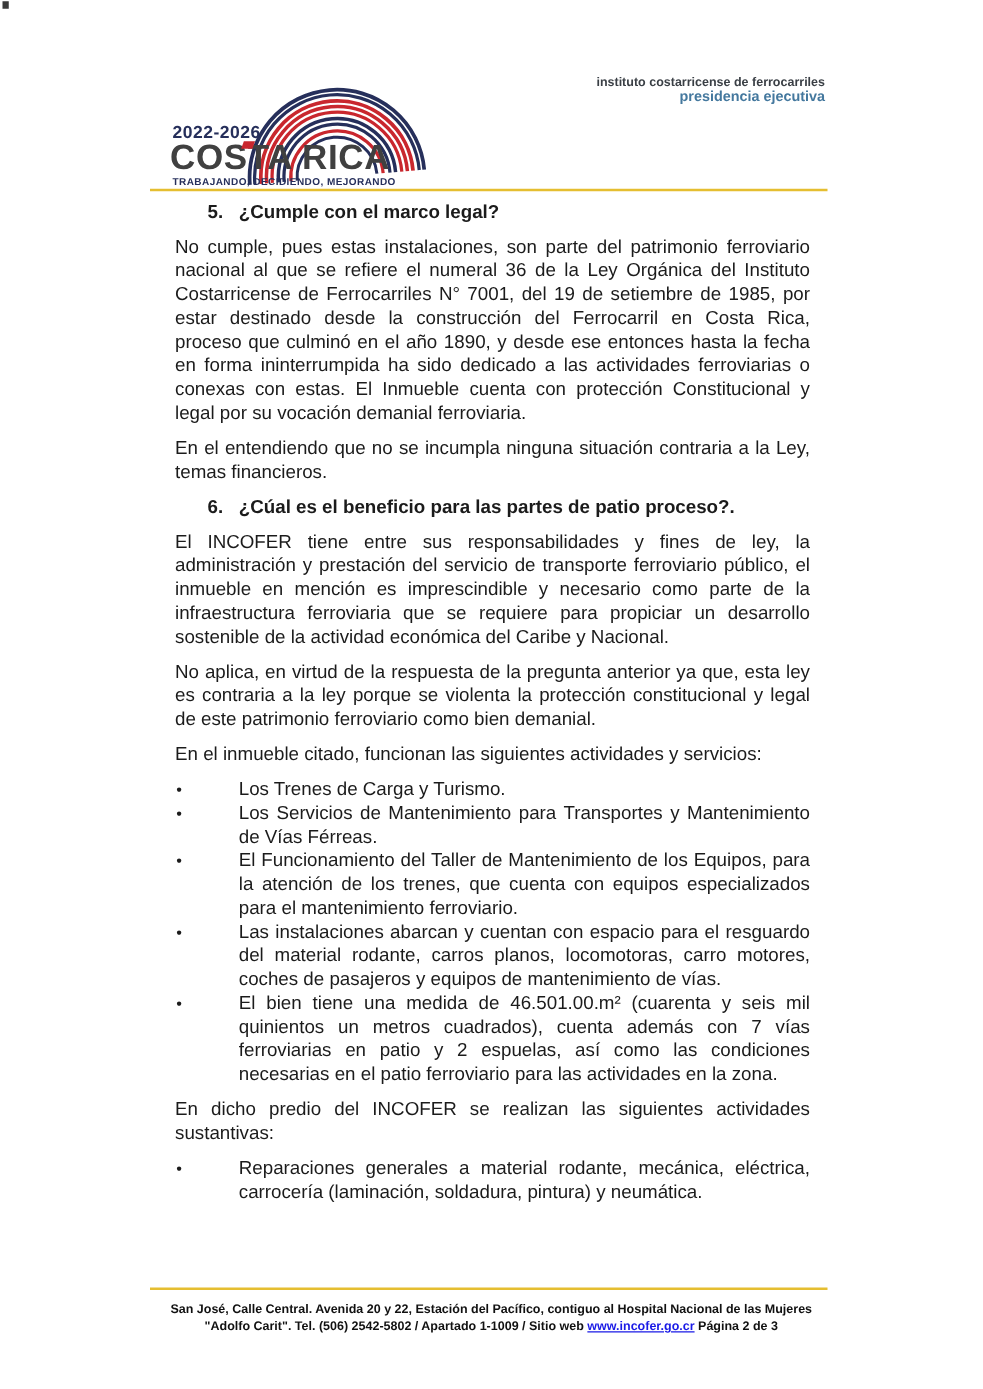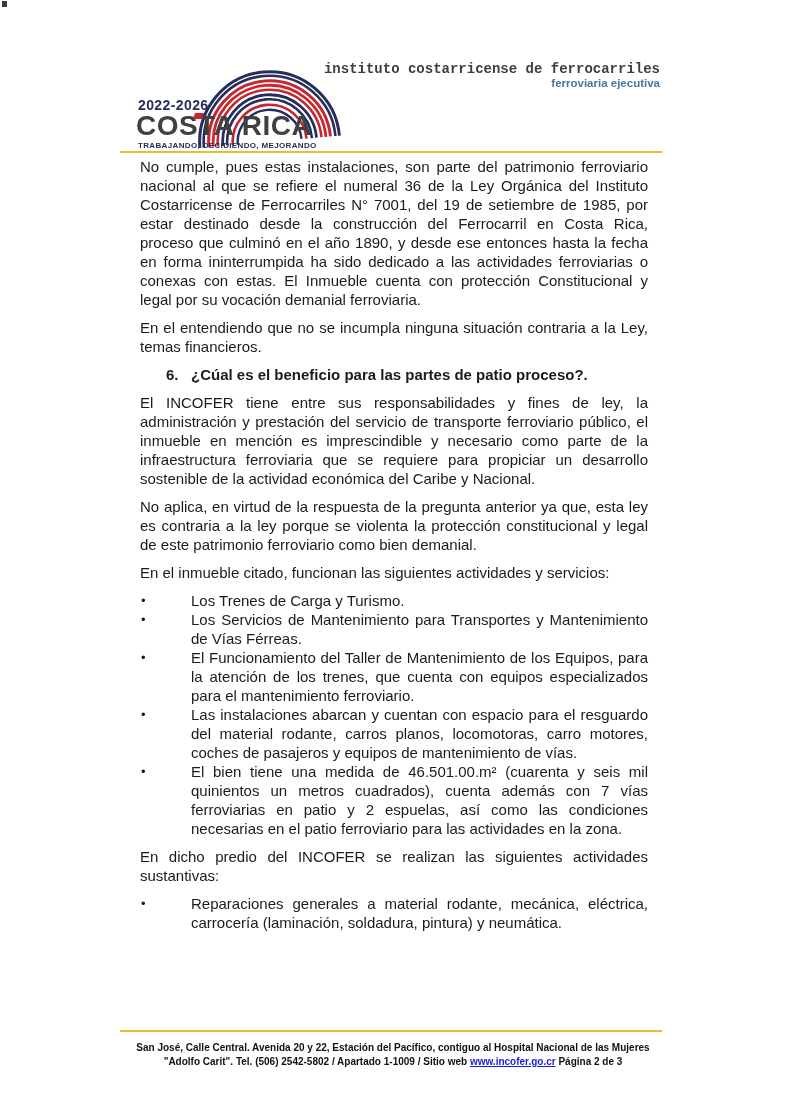--- a/index.html
+++ b/index.html
@@ -13,21 +13,21 @@
   .gov-arcs {position:absolute; left:192px; top:56px; width:146px; height:88px; transform:rotate(-5deg);}
   .gov-years {position:absolute; left:138px; top:97px; font-size:14px; font-weight:bold; color:#262F5B; letter-spacing:0.4px;}
   .gov-name  {position:absolute; left:136px; top:110px; font-size:28px; font-weight:bold; color:#404040; letter-spacing:0.5px; white-space:nowrap;}
   .t-accent  {position:absolute; left:194px; top:113px; width:9px; height:6px; background:#C9272E; transform:skewX(-20deg);}
   .gov-tagline {position:absolute; left:138px; top:141px; font-size:8px; font-weight:bold; color:#262F5B; letter-spacing:0.35px; white-space:nowrap;}
 
   .incofer-logo {position:absolute; right:126px; top:60px; text-align:right;}
   .incofer-word {white-space:nowrap; font-size:36px; color:#8A8D8F; letter-spacing:0.5px; line-height:1.1; display:inline-block;}
   .f-circle {display:inline-block; width:36px; height:36px; border-radius:50%; background:#F0B122; color:#ffffff;
              text-align:center; line-height:35px; font-size:27px; position:relative; top:-7px; margin:0 1px;}
-  .incofer-sub1 {font-size:14px; font-weight:bold; color:#3A3F45; margin-top:1px; white-space:nowrap;font-family:Liberation Mono, monospace;}
+  .incofer-sub1 {font-size:10px; font-weight:bold; color:#3A3F45; margin-top:1px; white-space:nowrap;}
   .incofer-sub2 {font-size:11.5px; font-weight:bold; color:#44789E; white-space:nowrap;}
 
   .rule {position:absolute; left:120px; width:542px; height:2px; background:#E5BE31;}
   .rule-top {top:151px;}
   .rule-bottom {top:1030px;}
 
   
   .content {position:absolute; left:140px; top:157px; width:508px;
             font-size:15px; line-height:19px; text-align:justify;}
   .content p {margin:0 0 9px 0;}
@@ -60,28 +60,29 @@
     <path d="M 37 86 A 37 37 0 0 1 111 86" stroke="#C9272E" stroke-width="2.6"></path>
     <path d="M 42 86 A 32 32 0 0 1 106 86" stroke="#262F5B" stroke-width="2.4"></path>
   </svg>
   <div class="gov-years">2022-2026</div>
   <div class="gov-name">COSTA RICA</div>
   <div class="t-accent"></div>
   <div class="gov-tagline">TRABAJANDO, DECIDIENDO, MEJORANDO</div>
 
   <div class="incofer-logo">
     <div class="incofer-sub1">instituto costarricense de ferrocarriles</div>
-    <div class="incofer-sub2">ferroviaria ejecutiva</div>
+    <div class="incofer-sub2">presidencia ejecutiva</div>
   </div>
 
   <div class="rule rule-top"></div>
 
   <div class="content">
 
 
+    <div class="heading"><span class="h-num">5.</span><span>¿Cumple con el marco legal?</span></div>
 
     <p>No cumple, pues estas instalaciones, son parte del patrimonio ferroviario nacional al que se refiere el numeral 36 de la Ley Orgánica del Instituto Costarricense de Ferrocarriles N° 7001, del 19 de setiembre de 1985, por estar destinado desde la construcción del Ferrocarril en Costa Rica, proceso que culminó en el año 1890, y desde ese entonces hasta la fecha en forma ininterrumpida ha sido dedicado a las actividades ferroviarias o conexas con estas. El Inmueble cuenta con protección Constitucional y legal por su vocación demanial ferroviaria.</p>
 
     <p>En el entendiendo que no se incumpla ninguna situación contraria a la Ley, temas financieros.</p>
 
     <div class="heading"><span class="h-num">6.</span><span>¿Cúal es el beneficio para las partes de patio proceso?.</span></div>
 
     <p>El INCOFER tiene entre sus responsabilidades y fines de ley, la administración y prestación del servicio de transporte ferroviario público, el inmueble en mención es imprescindible y necesario como parte de la infraestructura ferroviaria que se requiere para propiciar un desarrollo sostenible de la actividad económica del Caribe y Nacional.</p>
 
     <p>No aplica, en virtud de la respuesta de la pregunta anterior ya que, esta ley es contraria a la ley porque se violenta la protección constitucional y legal de este patrimonio ferroviario como bien demanial.</p>

